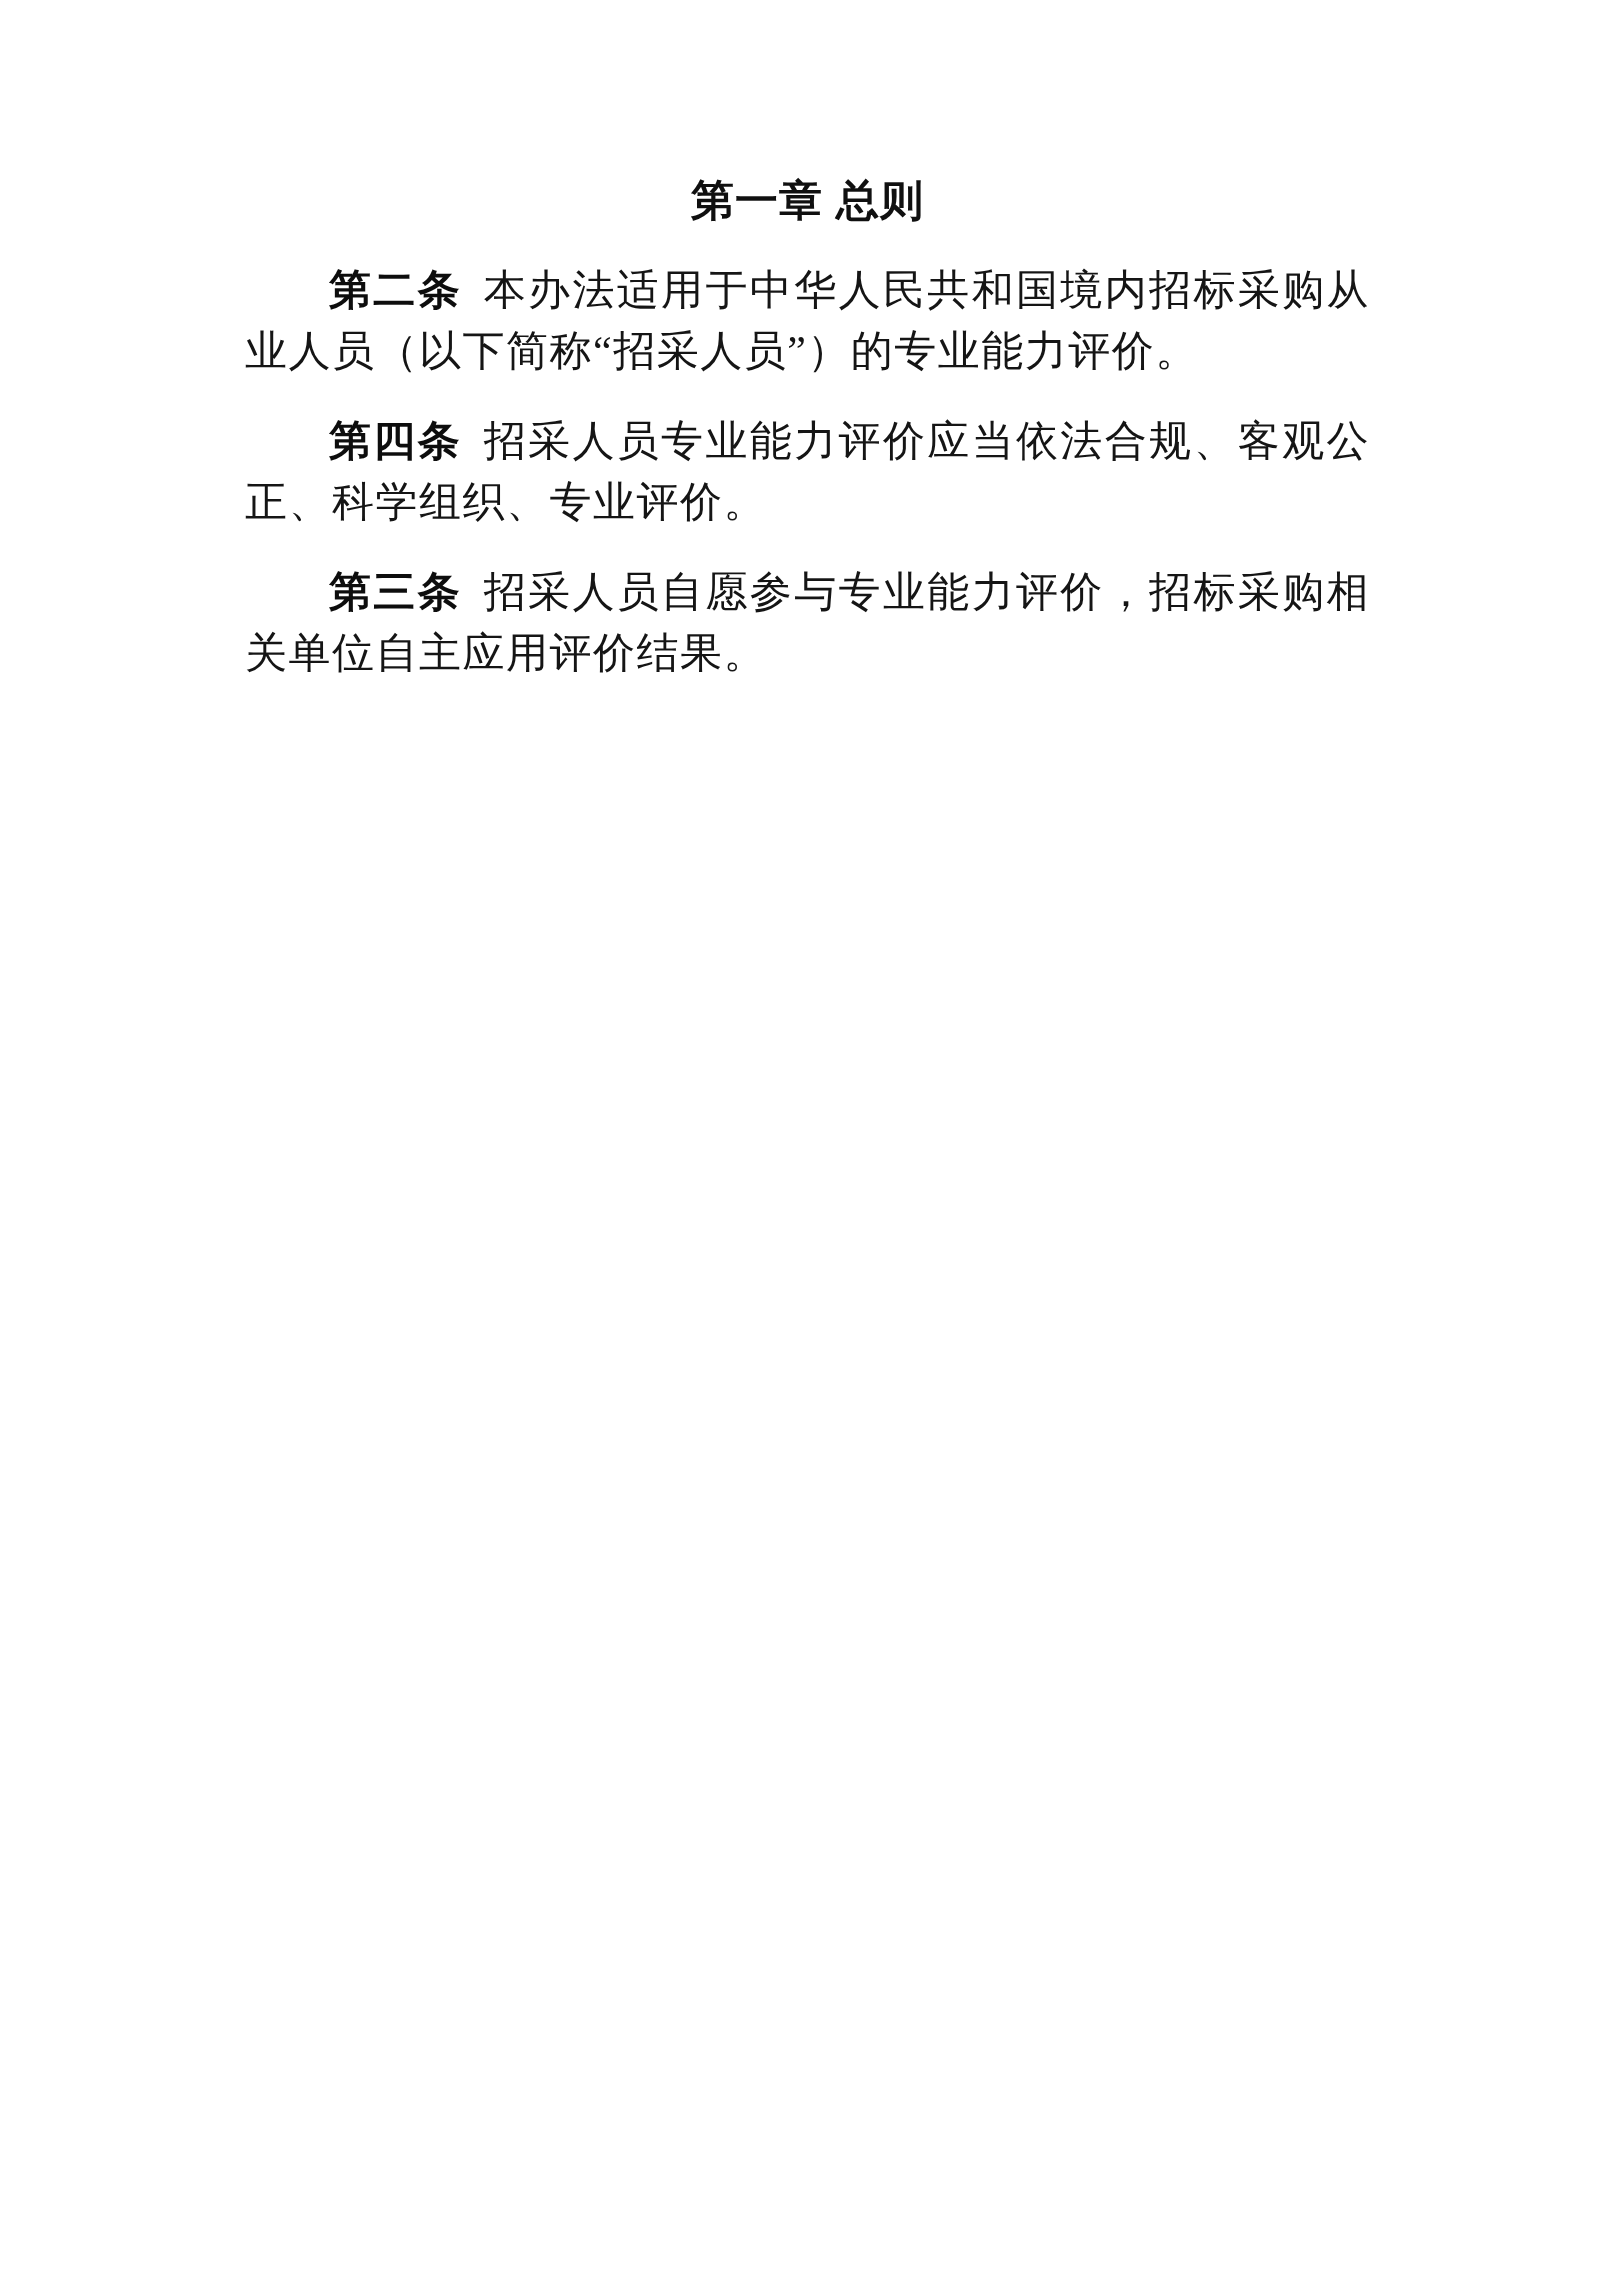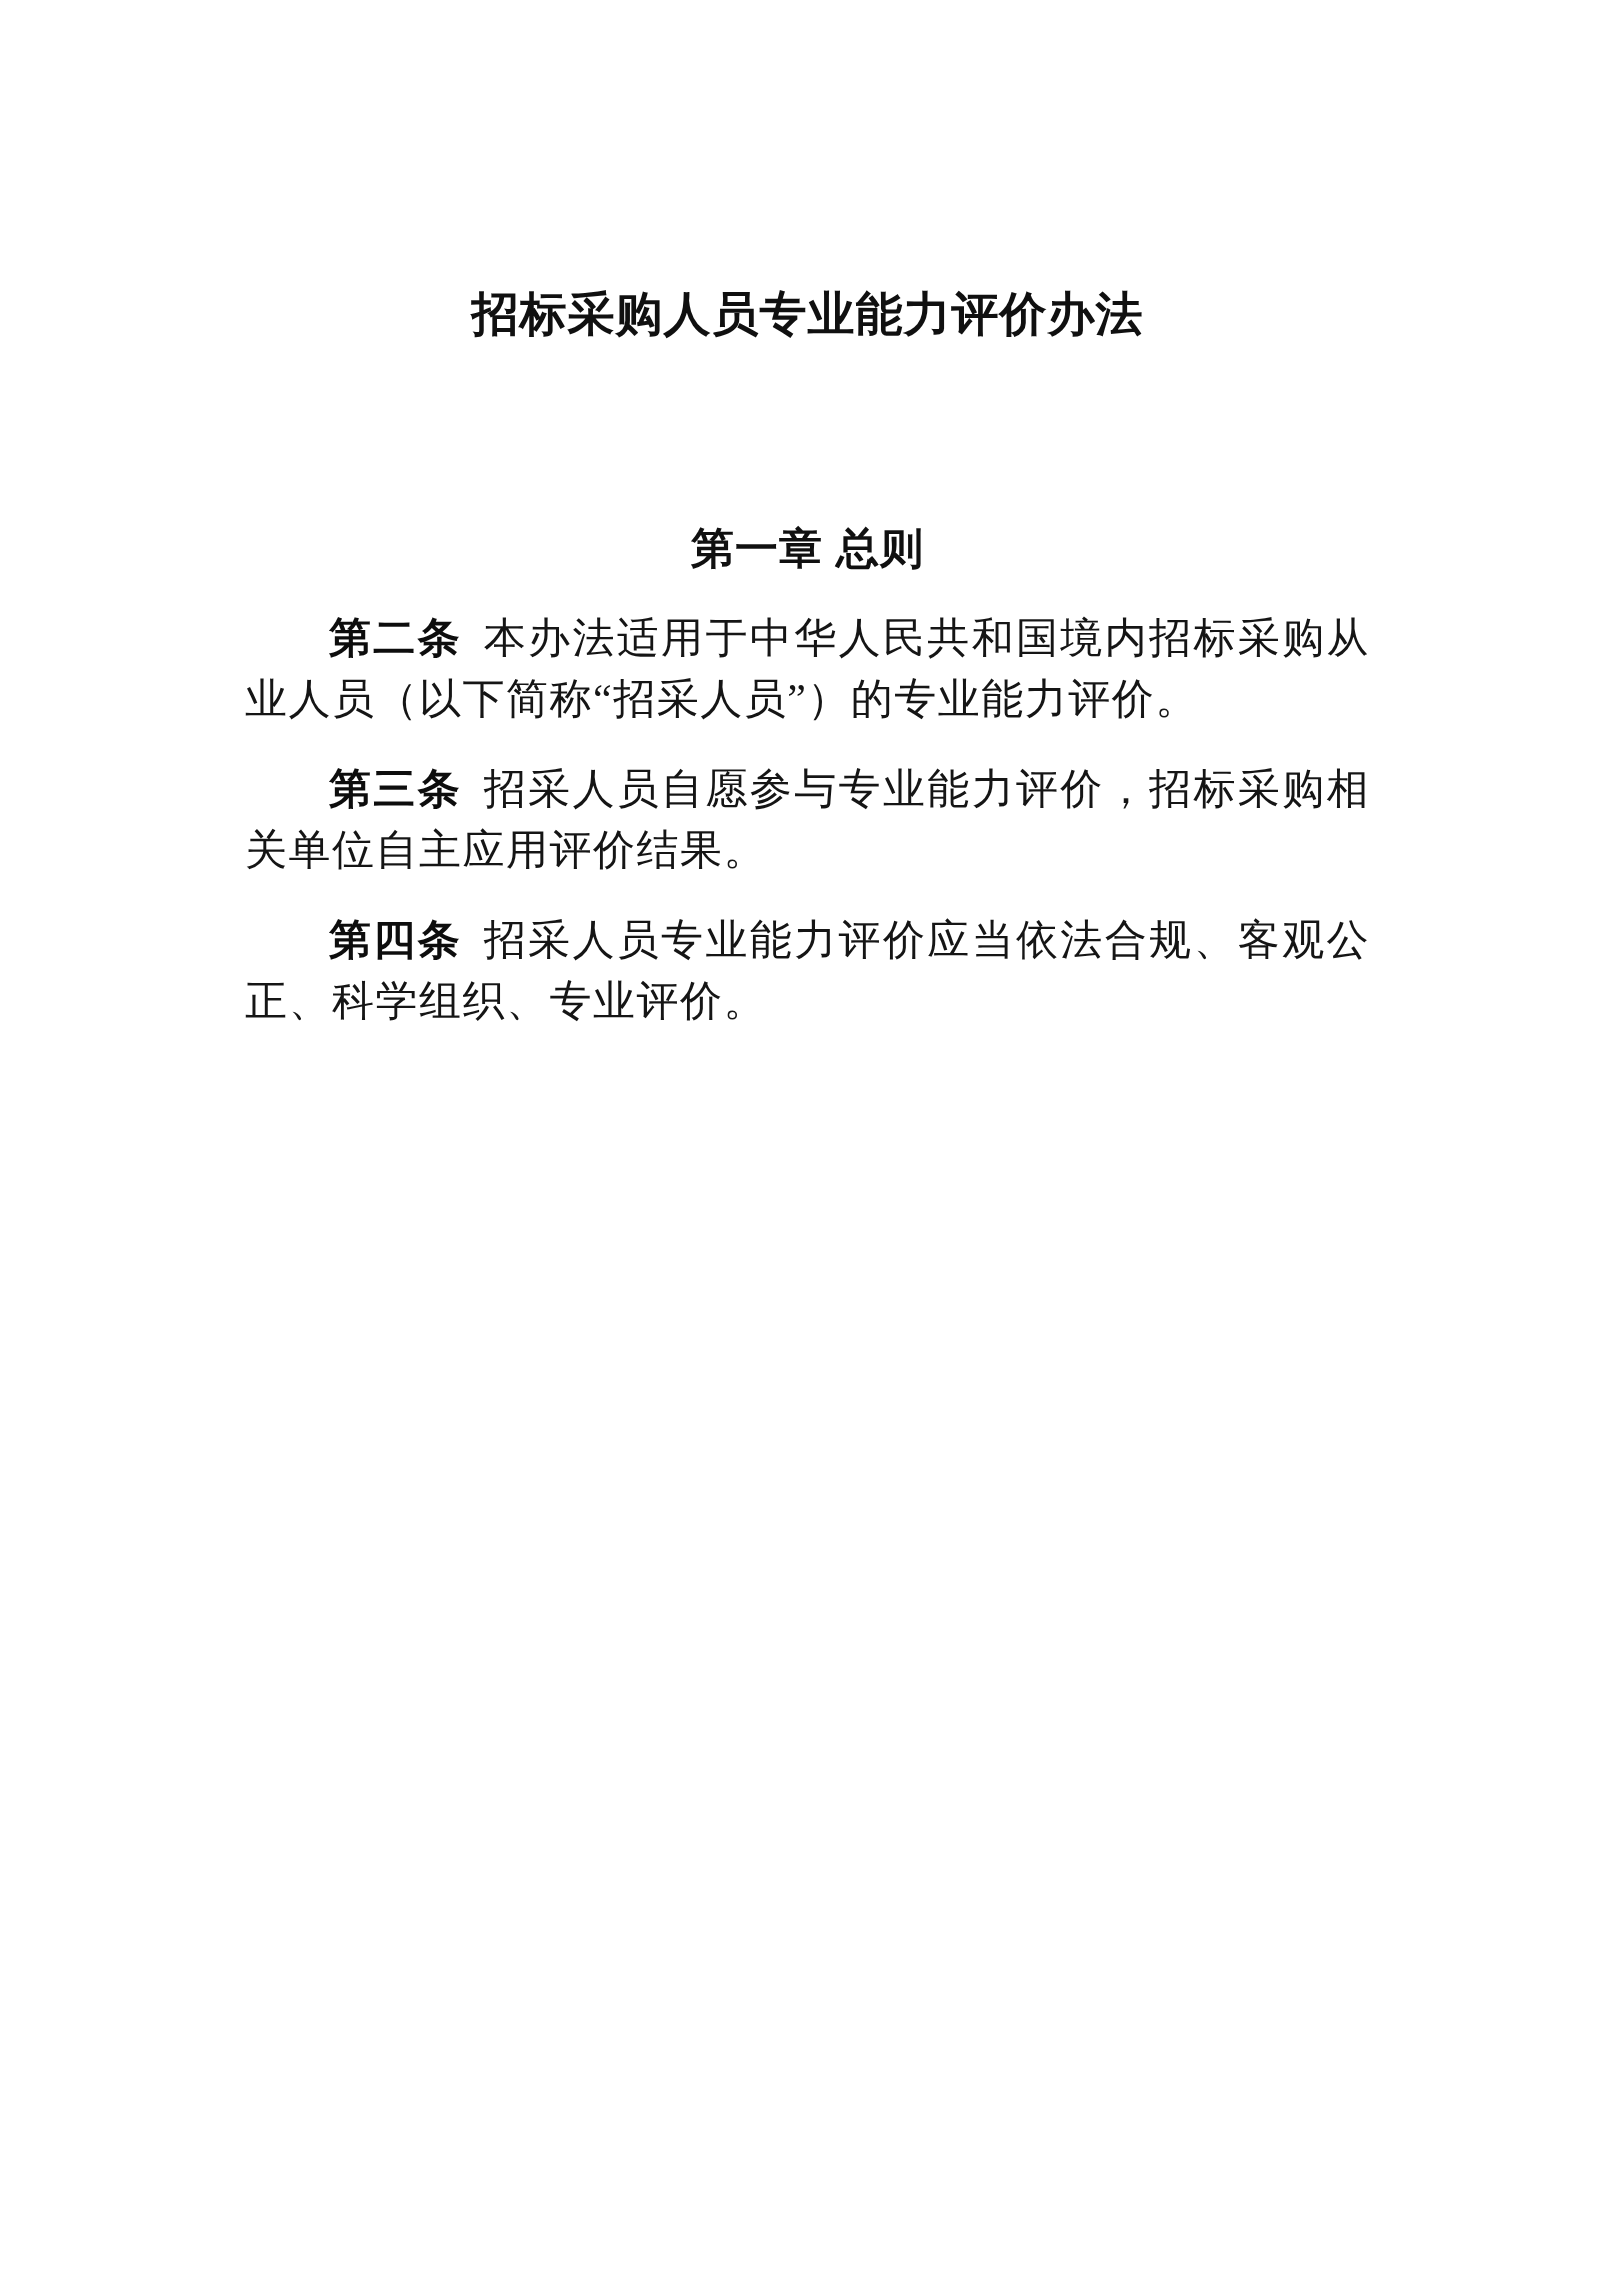--- a/index.html
+++ b/index.html
@@ -55,29 +55,28 @@
     margin-right: 21.6px;
     color: #0d0d0d;
   }
 </style>
 </head>
 <body>
 
 <div class="page">
   <div class="content">
 
-    <h1 class="doc-title">招标采购人员专业能力评价办法</h1>
 
     <h2 class="chapter-heading ch1">第一章 总则</h2>
 
 
     <p class="article"><span class="lead">第二条</span><span>本办法适用于中华人民共和国境内招标采购从业人员（以下简称“招采人员”）的专业能力评价。</span></p>
 
+    <p class="article"><span class="lead">第四条</span><span>招采人员专业能力评价应当依法合规、客观公正、科学组织、专业评价。</span></p>
+
     <p class="article"><span class="lead">第三条</span><span>招采人员自愿参与专业能力评价，招标采购相关单位自主应用评价结果。</span></p>
-
-    <p class="article"><span class="lead">第四条</span><span>招采人员专业能力评价应当依法合规、客观公正、科学组织、专业评价。</span></p>
 
 
 
 
   </div>
 </div>
 
 
 </body></html>

